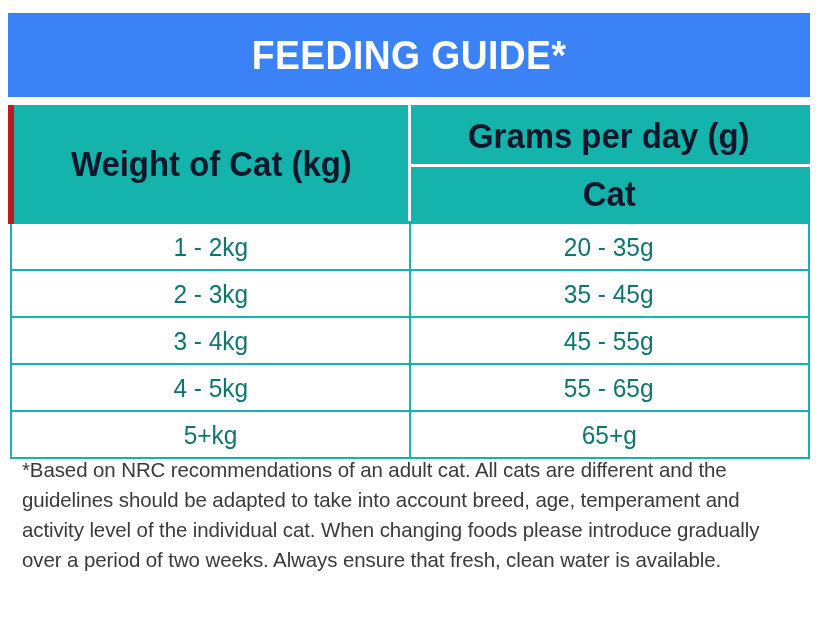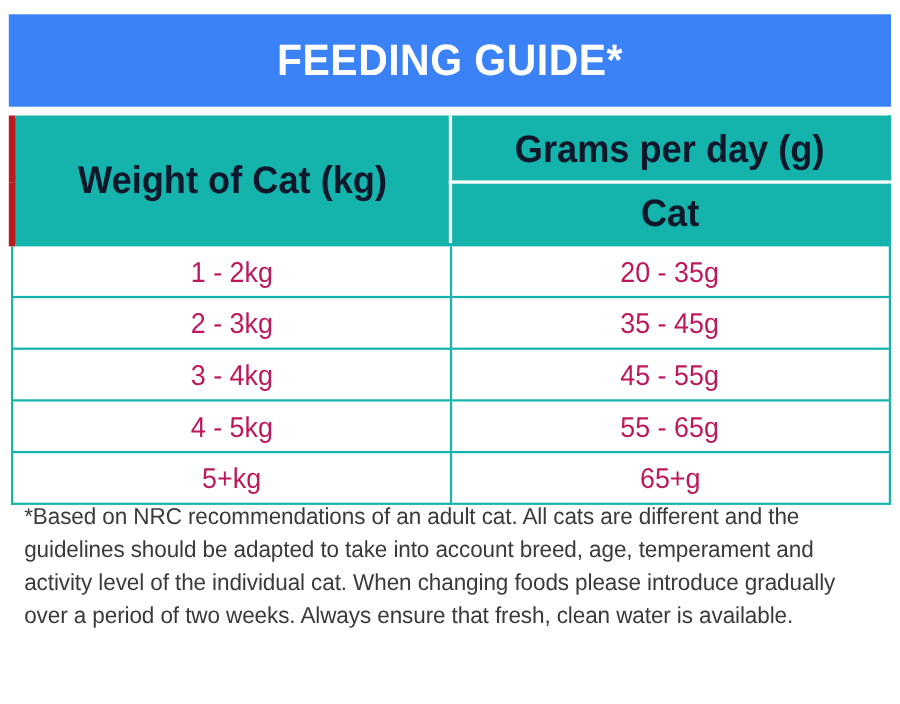--- a/index.html
+++ b/index.html
@@ -89,21 +89,21 @@
     font-weight: bold;
   }
   .th span, .td-val {
     display: inline-block;
     transform: scaleX(0.94);
   }
 
   
   .td {
     background: #ffffff;
-    color: #be185d;
+    color: #0f766e;
     border: 2px solid #14b3ac;
     height: 45px;
     font-size: 26px;
     font-weight: normal;
     line-height: 1;
   }
 
   
   .footnote {
     position: absolute;

